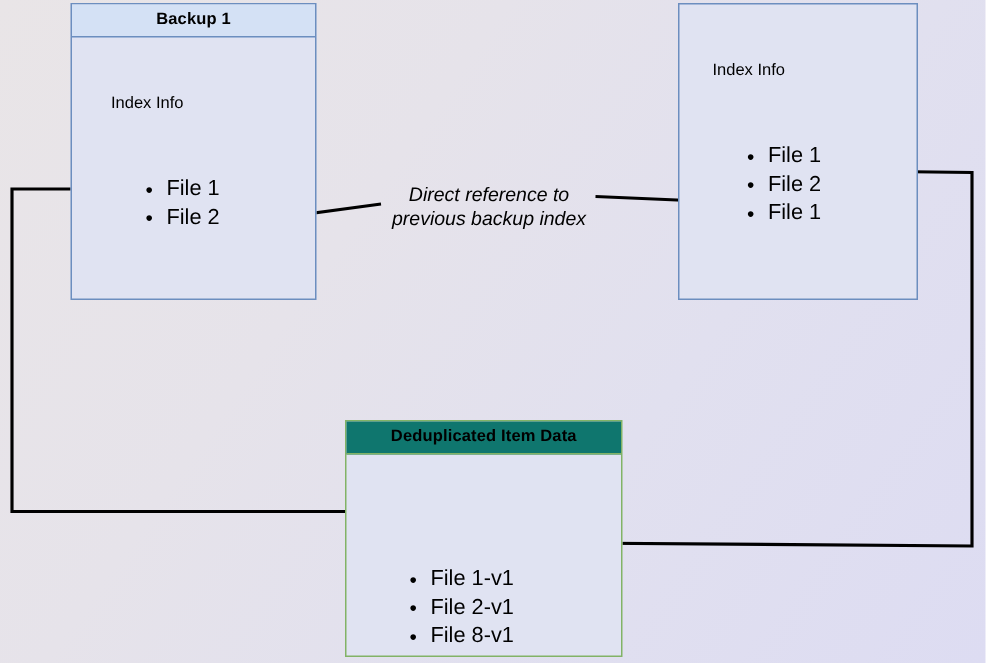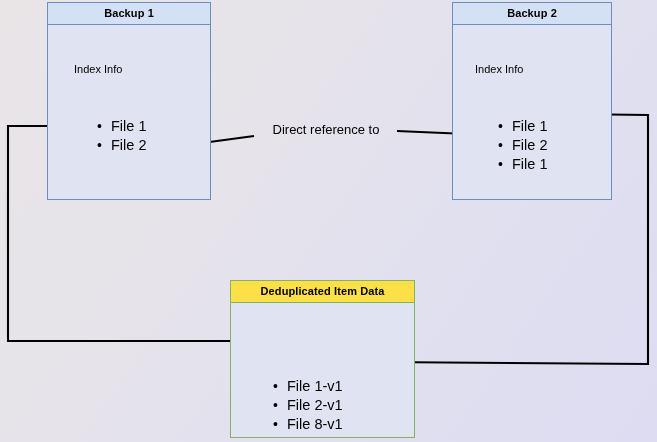--- a/index.html
+++ b/index.html
@@ -38,21 +38,21 @@
   }
   .node-blue .node-title {
     background: #d4e1f5;
     border-bottom: 1.6px solid #6c8ebf;
   }
   .node-green {
     border: 1.6px solid #82b366;
     background: #e0e3f2;
   }
   .node-green .node-title {
-    background: #fde047;
+    background: #0f766e;
     border-bottom: 1.6px solid #82b366;
   }
   .node-title {
     text-align: center;
     font-size: 11px;
     font-weight: bold;
     color: #000;
     line-height: 20px;
     height: 21px;
     letter-spacing: 0.1px;
@@ -90,20 +90,21 @@
     font-size: 14px;
     line-height: 19px;
   }
   .mid-label {
     position: absolute;
     text-align: center;
     font-size: 13px;
     color: #000;
     line-height: 16px;
     white-space: nowrap;
+    font-style: italic;
   }
 </style>
 </head>
 <body>
 
 <div id="canvas">
 
   <svg class="edge-layer" viewBox="0 0 657 442" width="657" height="442">
     <defs>
       <marker id="arrowhead" markerWidth="10" markerHeight="8" refX="9" refY="4" orient="auto" markerUnits="userSpaceOnUse">
@@ -124,21 +125,20 @@
     <div class="node-body">
       <div class="index-label" style="left:26px; top:38px;">Index Info</div>
       <ul class="file-list" style="left:49px; top:92px;">
         <li>File 1</li>
         <li>File 2</li>
       </ul>
     </div>
   </div>
 
   <div class="node node-blue" style="left:452px; top:2px; width:160px; height:198px;">
-    <div class="node-title">Backup 2</div>
     <div class="node-body">
       <div class="index-label" style="left:22px; top:38px;">Index Info</div>
       <ul class="file-list" style="left:45px; top:92px;">
         <li>File 1</li>
         <li>File 2</li>
         <li>File 1</li>
       </ul>
     </div>
   </div>
 
@@ -148,15 +148,16 @@
       <ul class="file-list" style="left:42px; top:30px;margin-top:44px;">
         <li>File 1-v1</li>
         <li>File 2-v1</li>
         <li>File 8-v1</li>
       </ul>
     </div>
   </div>
 
   <div class="mid-label" style="left:252px; top:122px; width:148px;">
     <div>Direct reference to</div>
+    <div>previous backup index</div>
   </div>
 
 </div>
 
 </body></html>

